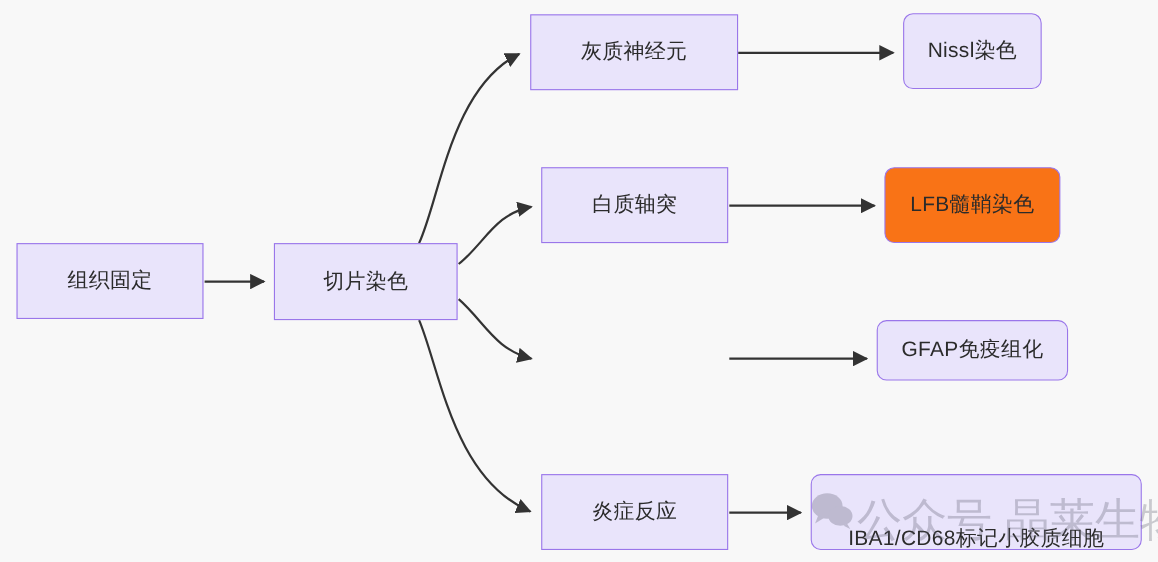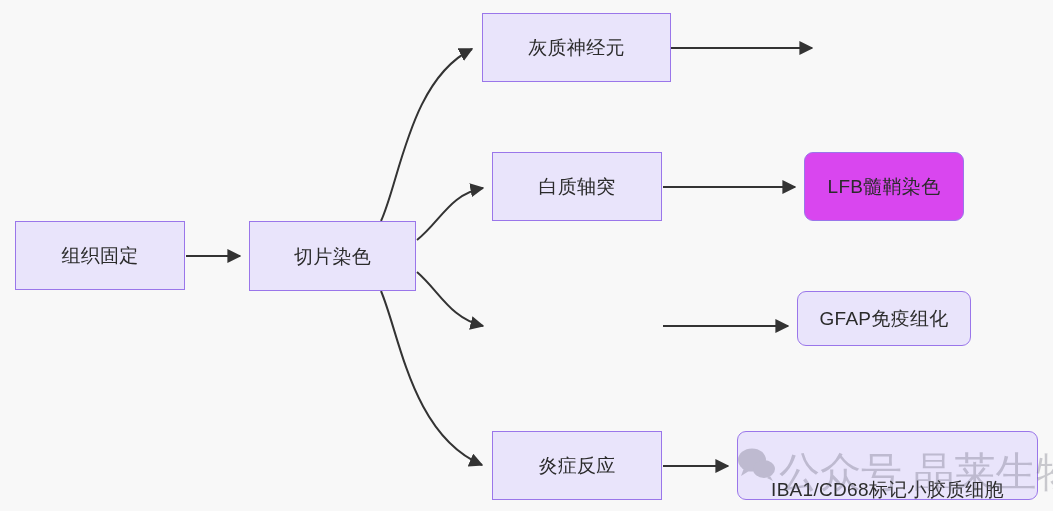--- a/index.html
+++ b/index.html
@@ -116,21 +116,24 @@
   </div>
   <div class="node" id="node-n3" style="left: 482px; top: 13px; width: 189px; height: 69px; background: rgb(233, 228, 251); border-color: rgb(154, 118, 234); color: rgb(43, 43, 43);">
     <span class="label">灰质神经元</span>
   </div>
   <div class="node" id="node-n4" style="left: 492px; top: 152px; width: 170px; height: 69px; background: rgb(233, 228, 251); border-color: rgb(154, 118, 234); color: rgb(43, 43, 43);">
     <span class="label">白质轴突</span>
   </div>
   <div class="node" id="node-n6" style="left: 492px; top: 431px; width: 170px; height: 69px; background: rgb(233, 228, 251); border-color: rgb(154, 118, 234); color: rgb(43, 43, 43);">
     <span class="label">炎症反应</span>
   </div>
-  <div class="node rounded" id="node-n8" style="left: 804px; top: 152px; width: 160px; height: 69px; background: #d946ef; border-color: rgb(154, 118, 234); color: rgb(43, 43, 43);">
+  <div class="node rounded" id="node-n7" style="left: 821px; top: 12px; width: 126px; height: 69px; background: rgb(233, 228, 251); border-color: rgb(154, 118, 234); color: rgb(43, 43, 43);">
+    <span class="label">Nissl染色</span>
+  </div>
+  <div class="node rounded" id="node-n8" style="left: 804px; top: 152px; width: 160px; height: 69px; background: #f97316; border-color: rgb(154, 118, 234); color: rgb(43, 43, 43);">
     <span class="label">LFB髓鞘染色</span>
   </div>
   <div class="node rounded" id="node-n9" style="left: 797px; top: 291px; width: 174px; height: 55px; background: rgb(233, 228, 251); border-color: rgb(154, 118, 234); color: rgb(43, 43, 43);">
     <span class="label">GFAP免疫组化</span>
   </div>
   <div class="node rounded" id="node-n10" style="left: 737px; top: 431px; width: 301px; height: 69px; background: rgb(233, 228, 251); border-color: rgb(154, 118, 234); color: rgb(43, 43, 43); align-items: flex-end;">
     <span class="label">IBA1/CD68标记小胶质细胞</span>
   </div>
 
   <div id="watermark">

